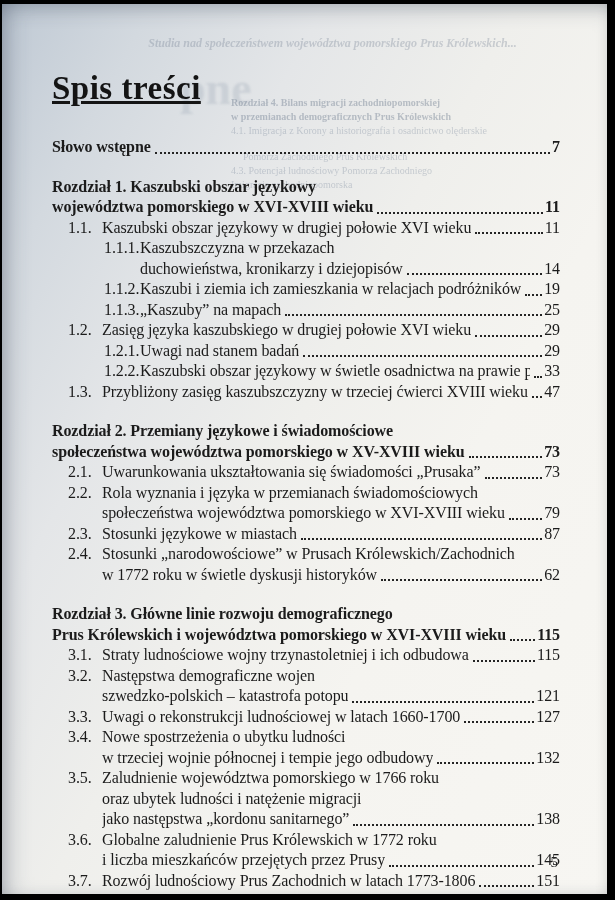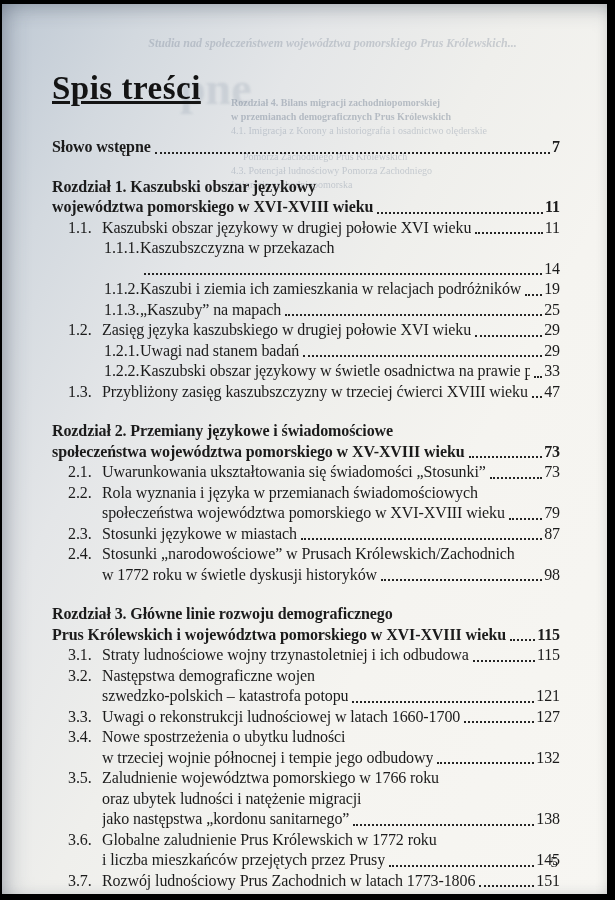--- a/index.html
+++ b/index.html
@@ -133,20 +133,21 @@
     <span class="leader"></span>
     <span class="pg">11</span>
   </div>
         <div class="row lv2 first">
     <span class="num">1.1.1.</span>
     <span class="txt">Kaszubszczyzna w przekazach</span>
 
   </div>
         <div class="row lv2 cont">
 
+    <span class="txt">duchowieństwa, kronikarzy i dziejopisów</span>
     <span class="leader"></span>
     <span class="pg">14</span>
   </div>
         <div class="row lv2 first">
     <span class="num">1.1.2.</span>
     <span class="txt">Kaszubi i ziemia ich zamieszkania w relacjach podróżników</span>
     <span class="leader"></span>
     <span class="pg">19</span>
   </div>
         <div class="row lv2 first">
@@ -185,21 +186,21 @@
 
   </div>
         <div class="row lv0 cont bold">
 
     <span class="txt">społeczeństwa województwa pomorskiego w XV-XVIII wieku</span>
     <span class="leader"></span>
     <span class="pg">73</span>
   </div>
         <div class="row lv1 first">
     <span class="num">2.1.</span>
-    <span class="txt">Uwarunkowania ukształtowania się świadomości „Stosunki”</span>
+    <span class="txt">Uwarunkowania ukształtowania się świadomości „Prusaka”</span>
     <span class="leader"></span>
     <span class="pg">73</span>
   </div>
         <div class="row lv1 first">
     <span class="num">2.2.</span>
     <span class="txt">Rola wyznania i języka w przemianach świadomościowych</span>
 
   </div>
         <div class="row lv1 cont">
 
@@ -215,21 +216,21 @@
   </div>
         <div class="row lv1 first">
     <span class="num">2.4.</span>
     <span class="txt">Stosunki „narodowościowe” w Prusach Królewskich/Zachodnich</span>
 
   </div>
         <div class="row lv1 cont">
 
     <span class="txt">w 1772 roku w świetle dyskusji historyków</span>
     <span class="leader"></span>
-    <span class="pg">98</span>
+    <span class="pg">62</span>
   </div>
         <div class="row lv0 first bold gap">
 
     <span class="txt">Rozdział 3. Główne linie rozwoju demograficznego</span>
 
   </div>
         <div class="row lv0 cont bold">
 
     <span class="txt">Prus Królewskich i województwa pomorskiego w XVI-XVIII wieku</span>
     <span class="leader"></span>

